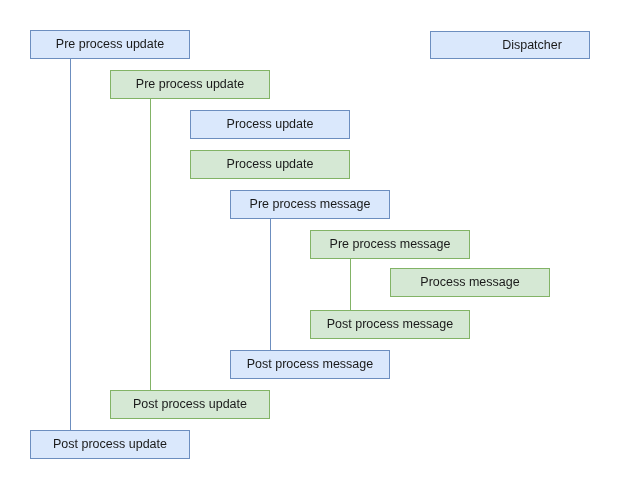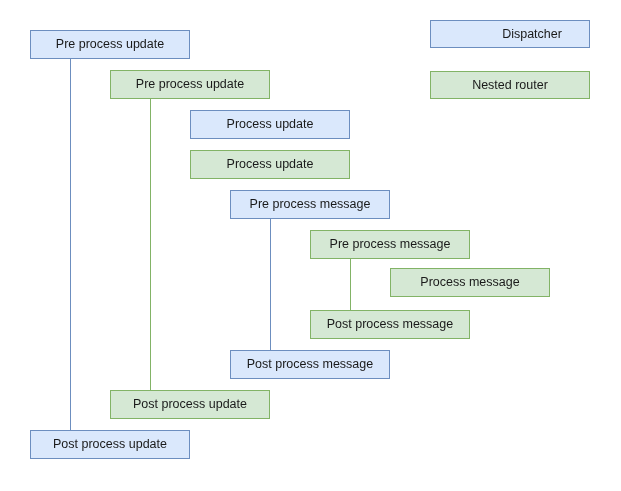--- a/index.html
+++ b/index.html
@@ -118,21 +118,18 @@
   </div>
 
   <div class="node green" style="left:110px; top:390px; width:160px; height:29px;">
     <span>Post process update</span>
   </div>
 
   <div class="node blue" style="left:30px; top:430px; width:160px; height:29px;">
     <span>Post process update</span>
   </div>
 
-  <div class="legend-node blue" style="left:430px; top:20px; width:160px; height:28px;padding-left:44px;">
+  <div class="legend-node blue" style="left:430px; top:31px; width:160px; height:28px;padding-left:44px;">
     <span>Dispatcher</span>
   </div>
 
-  <div class="legend-node green" style="left:430px; top:71px; width:160px; height:28px;">
-    <span>Nested router</span>
-  </div>
 
 </div>
 
 </body></html>

